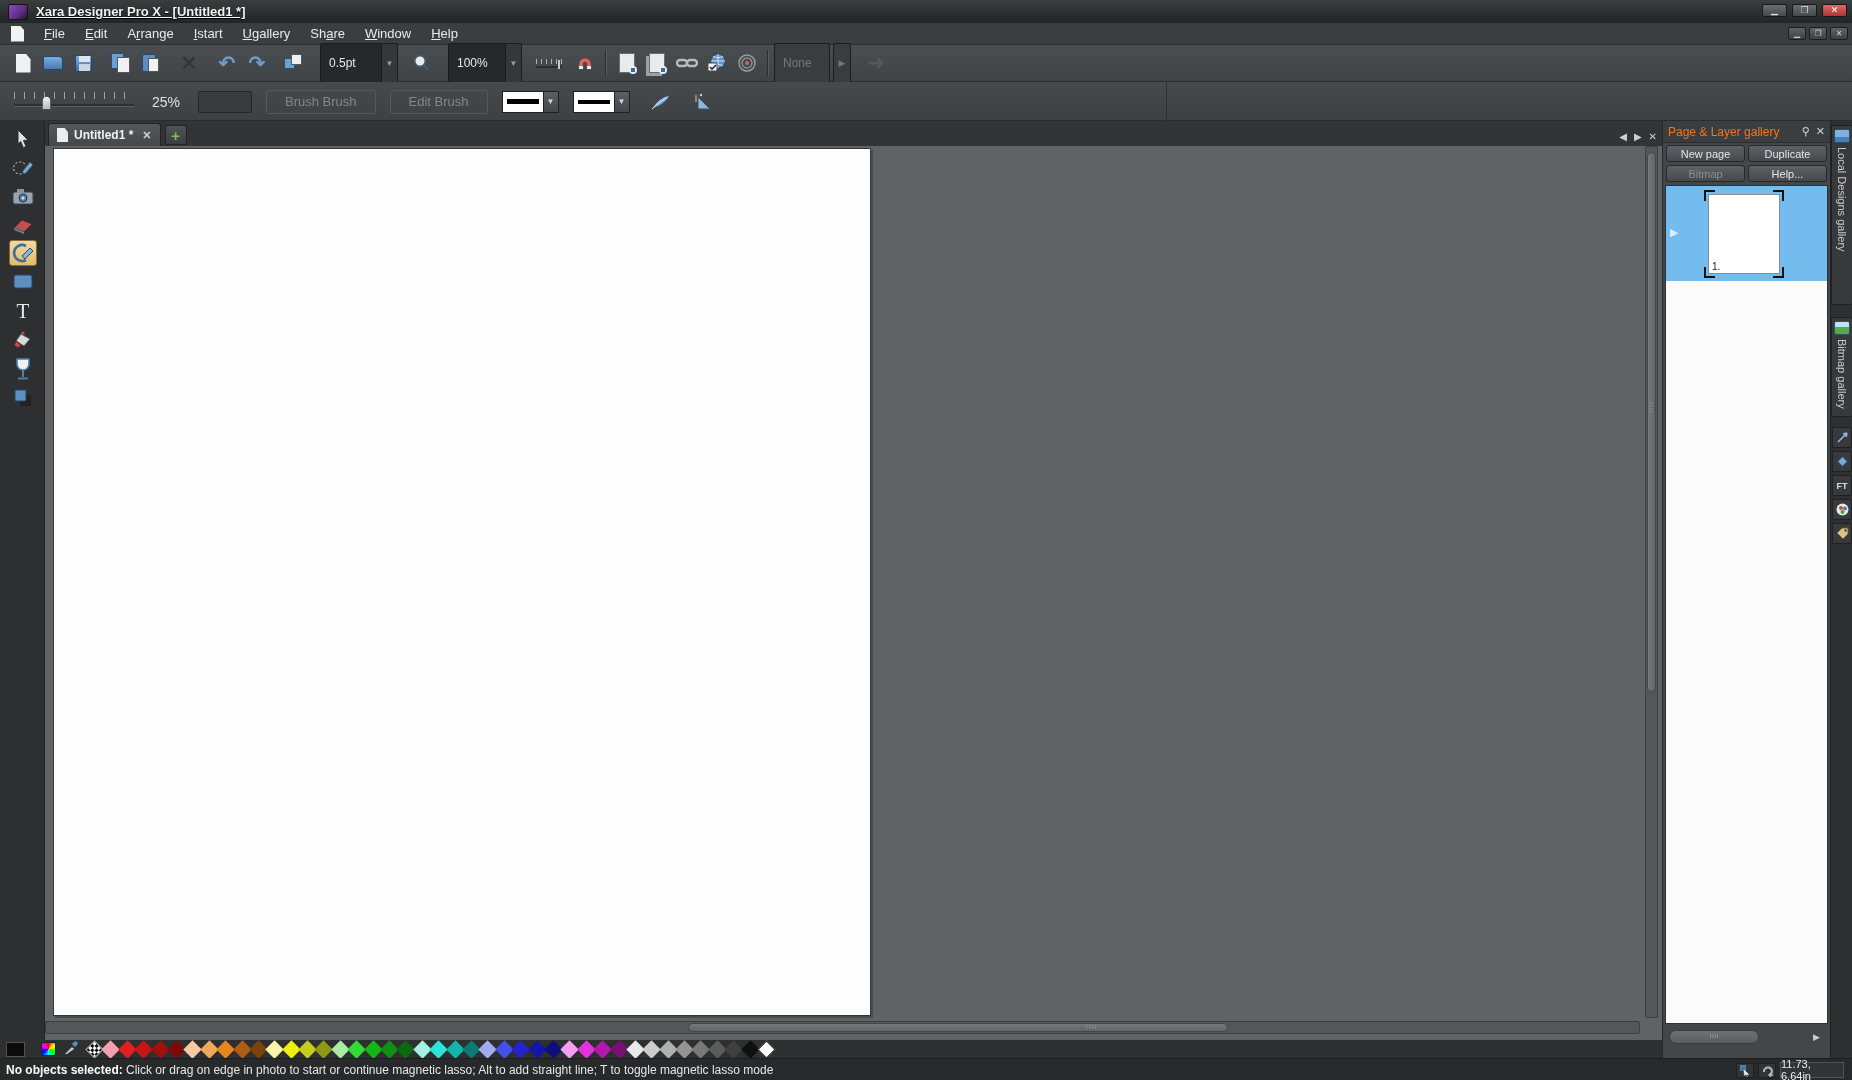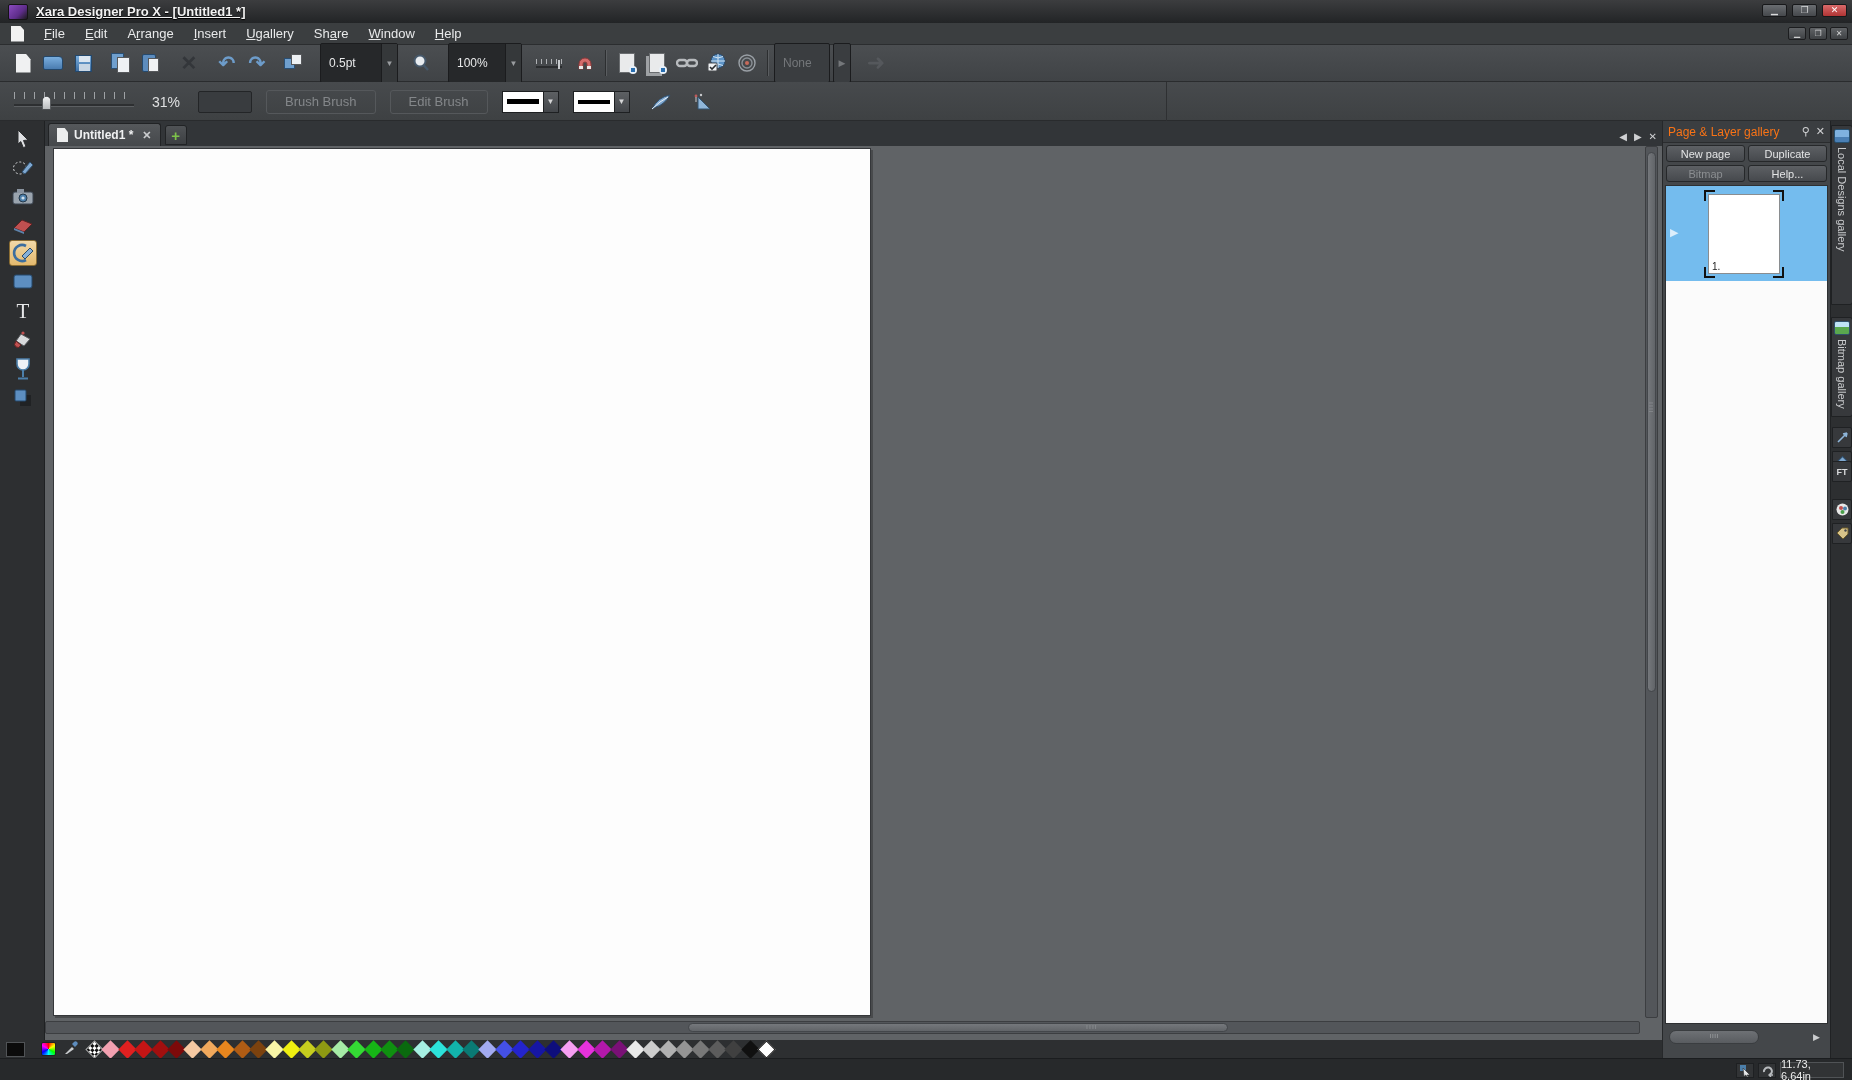--- a/index.html
+++ b/index.html
@@ -199,21 +199,21 @@
       <div class="winbtn">❐</div>
       <div class="winbtn close">✕</div>
     </div>
   </div>
 
   <div id="menubar" class="abs">
     <div id="menu-doc-icon"></div>
     <div class="menu-item"><span></span><u>F</u><span>ile</span></div>
     <div class="menu-item"><span></span><u>E</u><span>dit</span></div>
     <div class="menu-item"><span>A</span><u>r</u><span>range</span></div>
-    <div class="menu-item"><span></span><u>I</u><span>nsert</span></div>
+    <div class="menu-item"><span></span><u>I</u><span>start</span></div>
     <div class="menu-item"><span></span><u>U</u><span>gallery</span></div>
     <div class="menu-item"><span>Sh</span><u>a</u><span>re</span></div>
     <div class="menu-item"><span></span><u>W</u><span>indow</span></div>
     <div class="menu-item"><span></span><u>H</u><span>elp</span></div>
   </div>
   <div id="mdi-controls">
     <div class="mdibtn">▁</div>
     <div class="mdibtn">❐</div>
     <div class="mdibtn">✕</div>
   </div>
@@ -330,21 +330,21 @@
     </div>
   </div>
 
   <div id="toolbar2" class="abs">
     <div id="brushbar">
       <div class="hslider">
         <div class="ticks"></div>
         <div class="track"></div>
         <div class="thumb"></div>
       </div>
-      <div style="margin-left:18px;font-size:14px;color:#dfe0e1">31%</div>
+      <div style="margin-left:18px;font-size:14px;color:#dfe0e1">25%</div>
       <input id="brush-name-field" value="" style="">
       <div class="brushbtn">Brush Brush</div>
       <div class="brushbtn">Edit Brush</div>
       <div class="linecombo">
         <div class="swatchbox">
             <div class="stroke"></div>
           </div>
         <div class="arrow">▼</div>
       </div>
       <div class="linecombo">
@@ -504,21 +504,21 @@
     <div class="vtab-mini" style="top:306px">
       <svg width="13" height="13" viewBox="0 0 13 13">
         <path d="M2 11 L11 2 M11 2 l-4 1 M11 2 l-1 4" stroke="#8fb6da" stroke-width="1.6" fill="none"></path>
       </svg>
     </div>
     <div class="vtab-mini" style="top:330px">
       <svg width="13" height="13" viewBox="0 0 13 13">
         <rect x="3" y="3" width="7" height="7" transform="rotate(45 6.5 6.5)" fill="#7fa8d0" stroke="#2f4f6d"></rect>
       </svg>
     </div>
-    <div class="vtab-mini" style="top:340px">
+    <div class="vtab-mini" style="top:354px">
       <span style="font-size:9px;font-weight:bold;color:#d8dadc">FT</span>
     </div>
     <div class="vtab-mini" style="top:378px">
       <svg width="13" height="13" viewBox="0 0 13 13">
         <circle cx="6.5" cy="6.5" r="6" fill="#e8e8e8"></circle>
           <circle cx="5" cy="5" r="2" fill="#c05050"></circle>
         <circle cx="9" cy="5.5" r="2" fill="#4c7faa"></circle>
           <circle cx="6.5" cy="9" r="2" fill="#4aa04a"></circle>
       </svg>
     </div>
@@ -579,20 +579,21 @@
         <div class="diamond" style="background: rgb(148, 148, 148);"></div>
         <div class="diamond" style="background: rgb(120, 120, 120);"></div>
         <div class="diamond" style="background: rgb(92, 92, 92);"></div>
         <div class="diamond" style="background: rgb(64, 64, 64);"></div>
         <div class="diamond" style="background: rgb(16, 16, 16);"></div>
         <div class="diamond white" style="background: rgb(255, 255, 255);"></div>
       </div>
   </div>
 
   <div id="statusbar" class="abs">
+    <div id="status-text"><b>No objects selected:</b><span> Click or drag on edge in photo to start or continue magnetic lasso; Alt to add straight line; T to toggle magnetic lasso mode</span></div>
     <div id="status-right">
       <div class="sicon2">
         <svg width="13" height="13" viewBox="0 0 13 13">
             <rect x="1" y="1" width="6" height="6" fill="#4c7faa"></rect>
             <path d="M4 4 L11 11 L8 11 L9.5 13 L8 13 L6.8 11 L5 12.5 Z" fill="#e6e7e8" stroke="#26282a" stroke-width=".6"></path>
           </svg>
       </div>
       <div class="sicon2">
         <svg width="13" height="13" viewBox="0 0 13 13">
             <path d="M3 8 a4 4 0 1 1 7 2" fill="none" stroke="#b8bbbe" stroke-width="2"></path>

